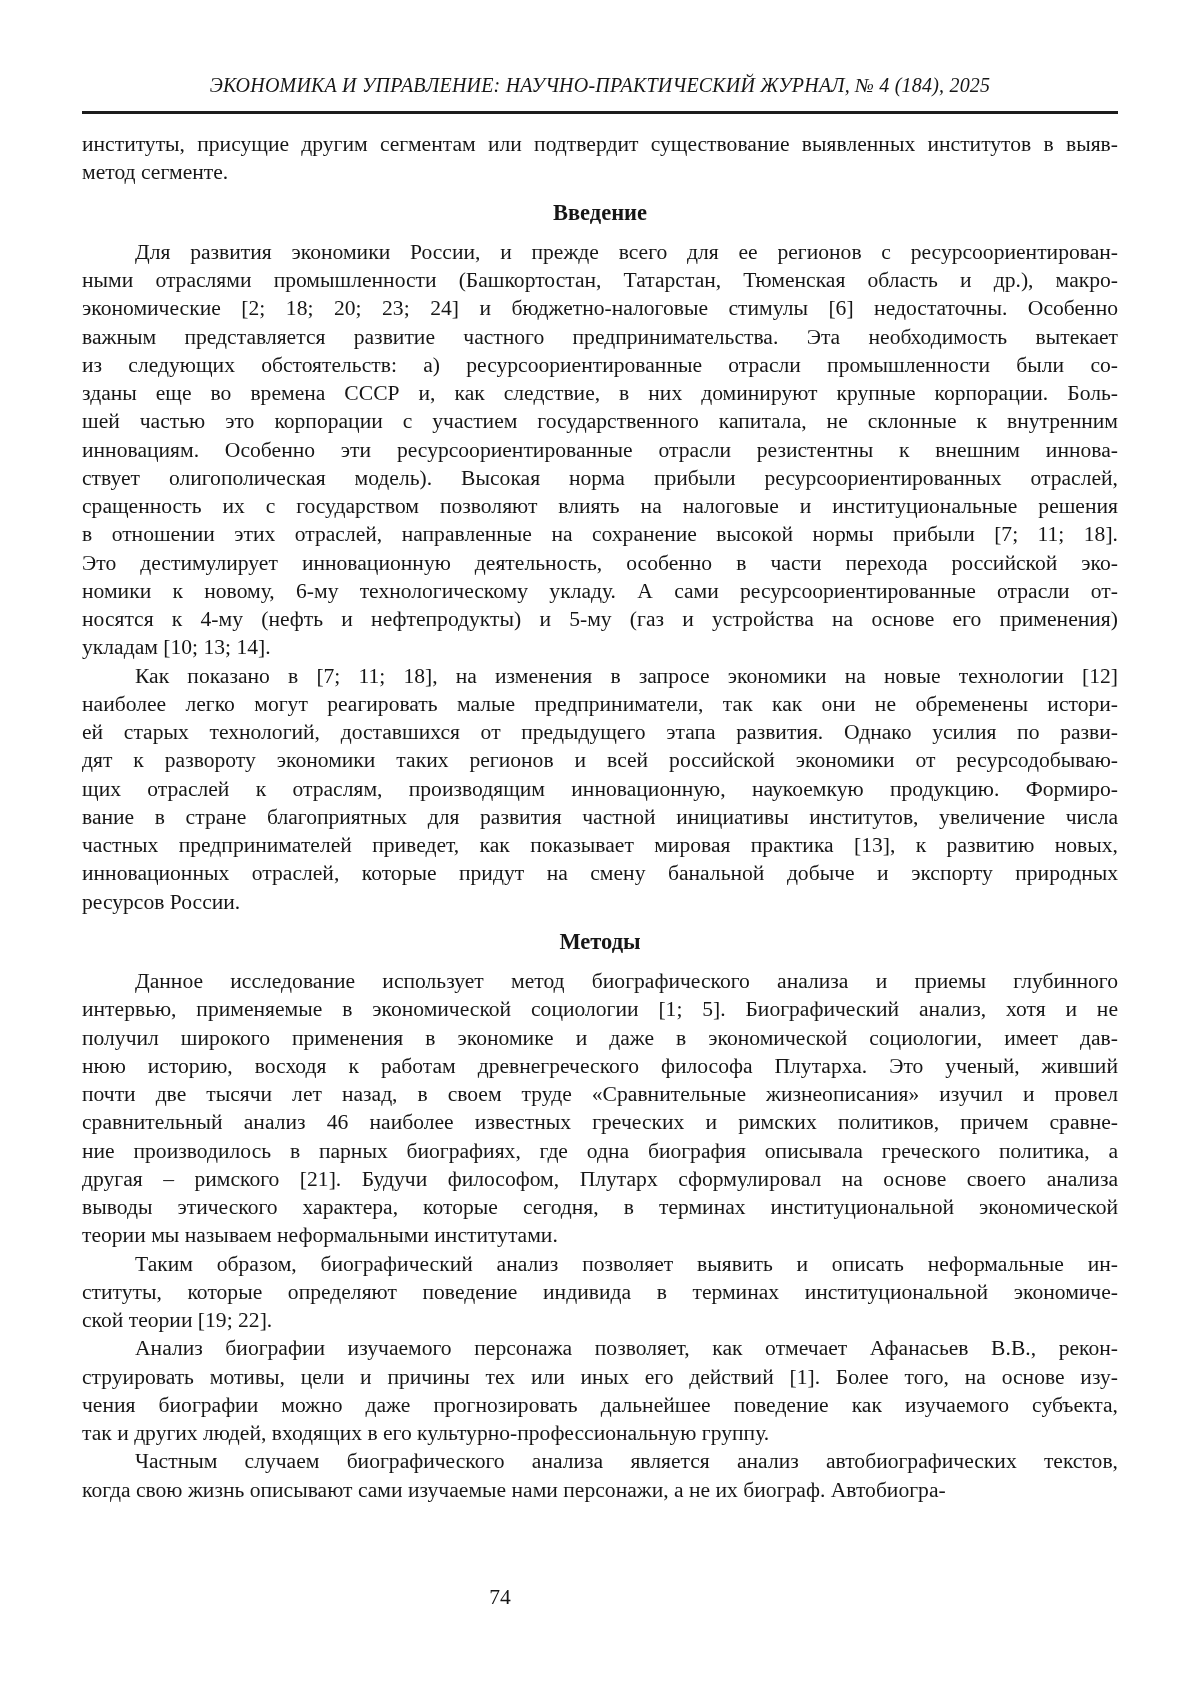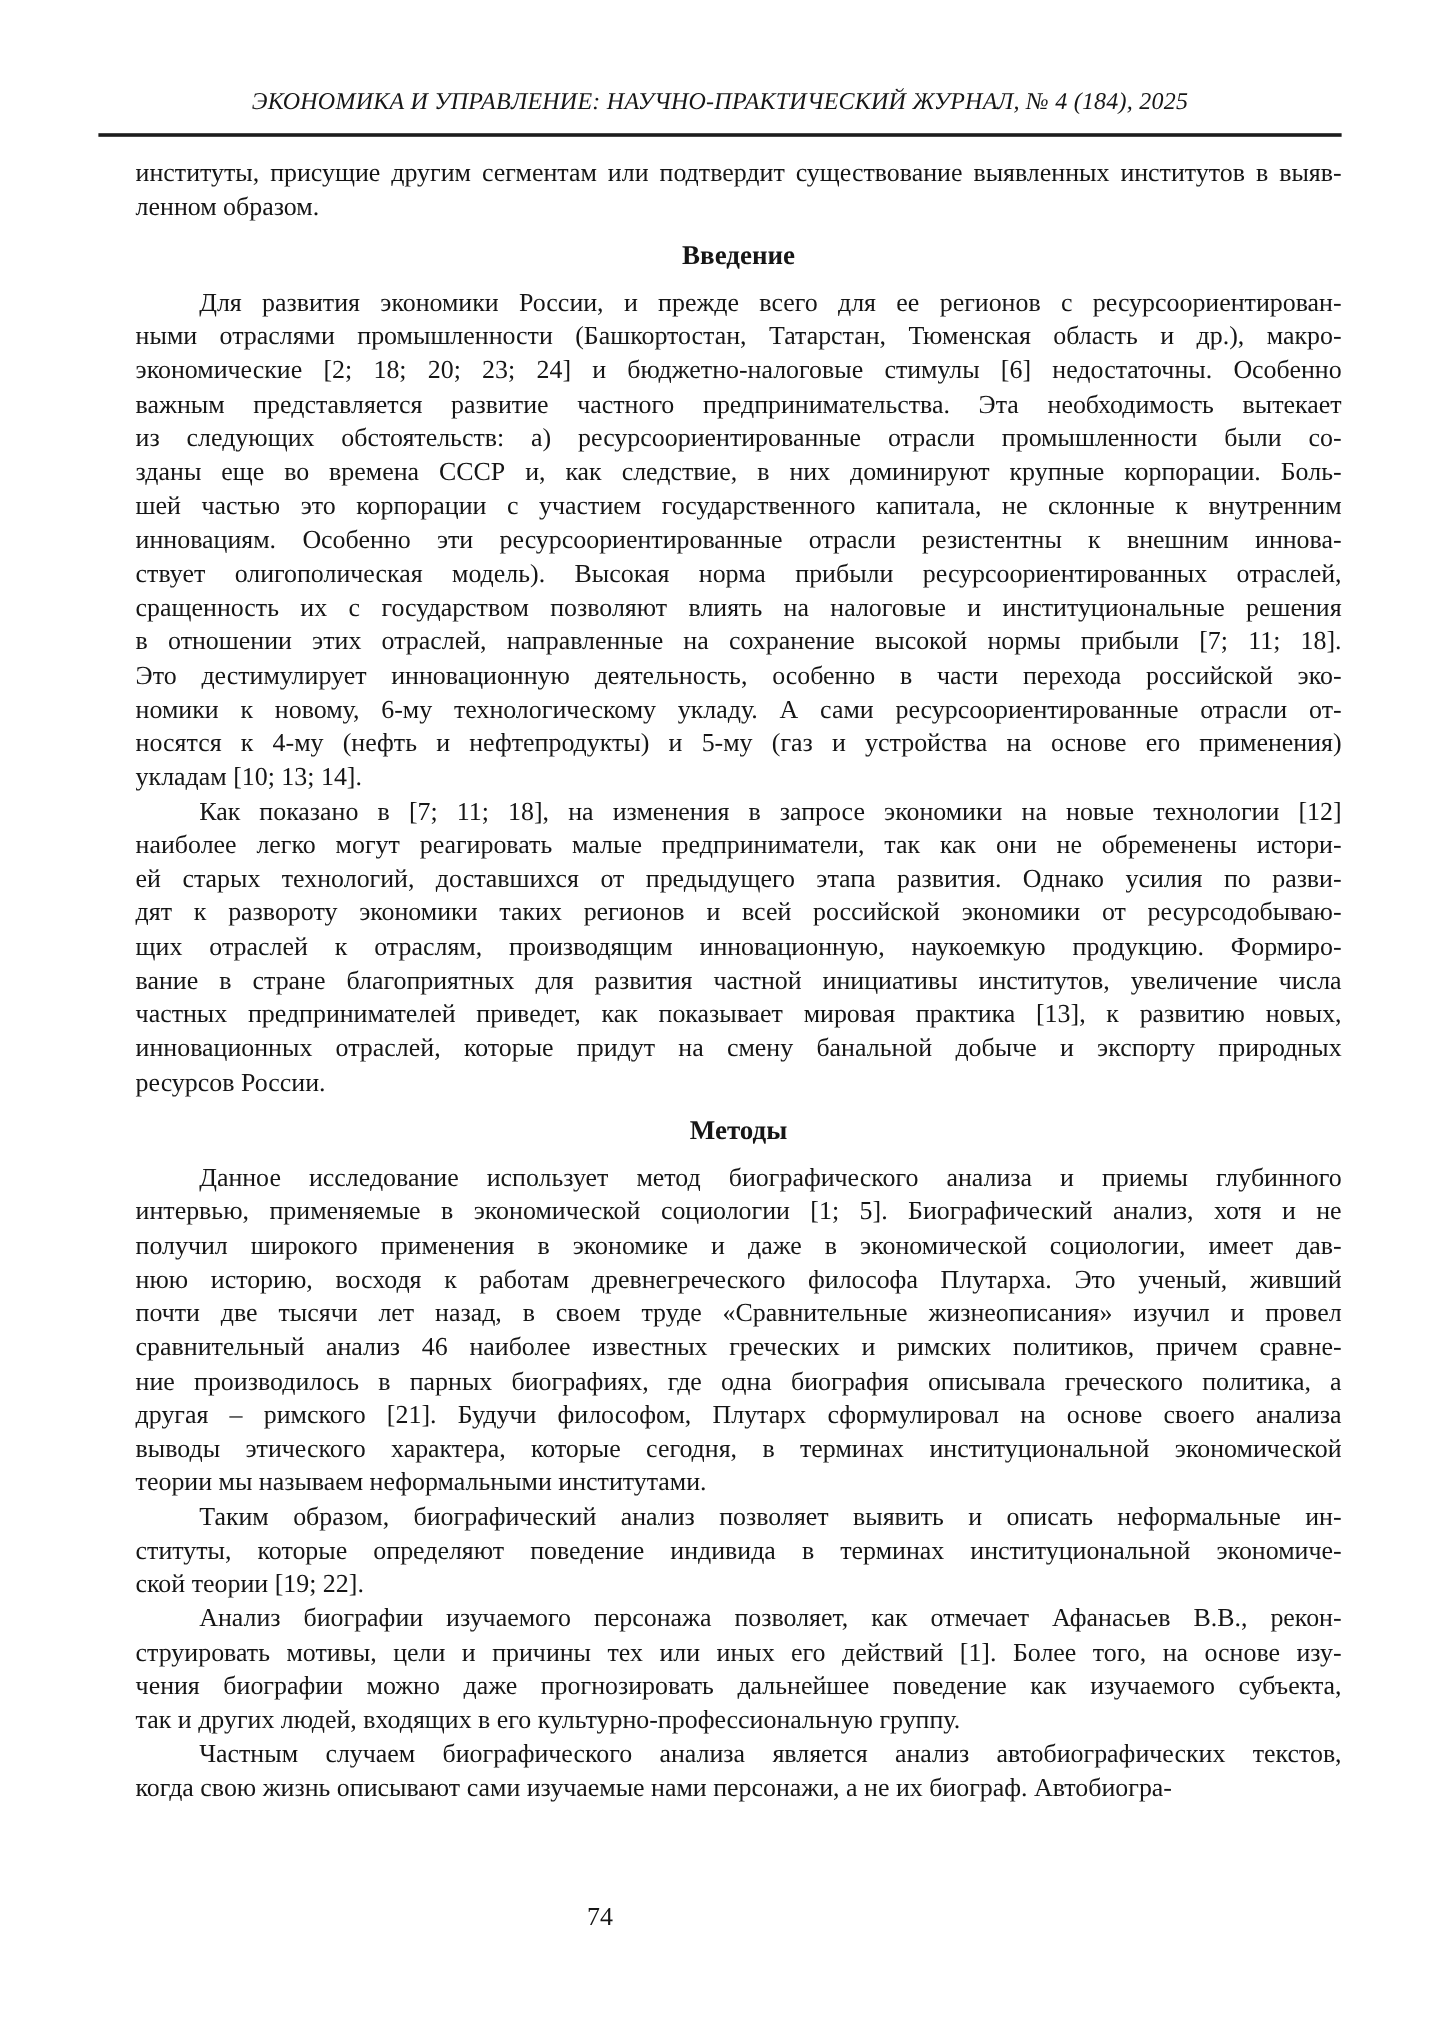--- a/index.html
+++ b/index.html
@@ -29,21 +29,20 @@
   }
   .header-rule {
     margin-top: 12px;
     border-bottom: 3px solid #1c1c1c;
     width: 100%;
   }
   .article-body {
     margin-top: 16px;
     font-size: 21.6px;
     line-height: 28.25px;
-    margin-left: 31px;
   }
   .para { margin: 0; }
   .line {
     text-align: justify;
     text-align-last: justify;
     -moz-text-align-last: justify;
   }
   .line.last {
     text-align-last: auto;
     -moz-text-align-last: auto;
@@ -68,21 +67,21 @@
 </style>
 </head>
 <body>
 
 <div class="page">
   <div class="journal-header">ЭКОНОМИКА И УПРАВЛЕНИЕ: НАУЧНО-ПРАКТИЧЕСКИЙ ЖУРНАЛ, № 4 (184), 2025</div>
   <div class="header-rule"></div>
   <div class="article-body">
       <div class="para">
         <div class="line">институты, присущие другим сегментам или подтвердит существование выявленных институтов в выяв-</div>
-        <div class="line last">ленном образом.</div>
+        <div class="line last">метод сегменте.</div>
       </div>
       <div class="section-heading">Введение</div>
       <div class="para">
         <div class="line indent">Для развития экономики России, и прежде всего для ее регионов с ресурсоориентирован-</div>
         <div class="line">ными отраслями промышленности (Башкортостан, Татарстан, Тюменская область и др.), макро-</div>
         <div class="line">экономические [2; 18; 20; 23; 24] и бюджетно-налоговые стимулы [6] недостаточны. Особенно</div>
         <div class="line">важным представляется развитие частного предпринимательства. Эта необходимость вытекает</div>
         <div class="line">из следующих обстоятельств: а) ресурсоориентированные отрасли промышленности были со-</div>
         <div class="line">зданы еще во времена СССР и, как следствие, в них доминируют крупные корпорации. Боль-</div>
         <div class="line">шей частью это корпорации с участием государственного капитала, не склонные к внутренним</div>

